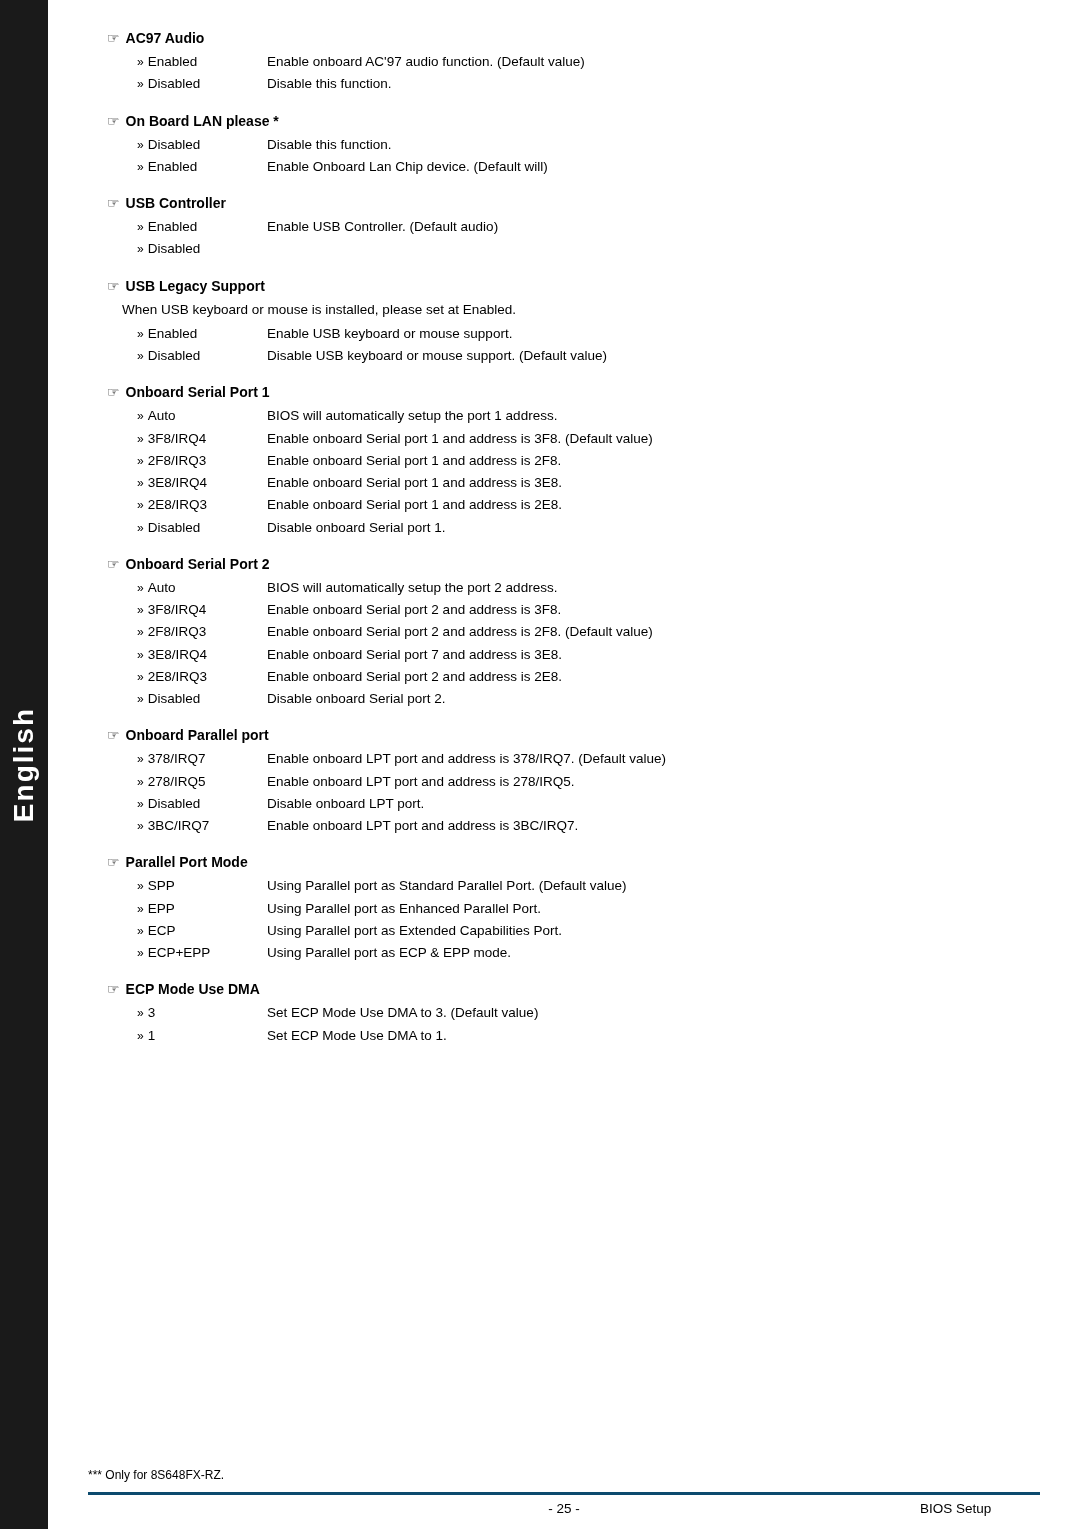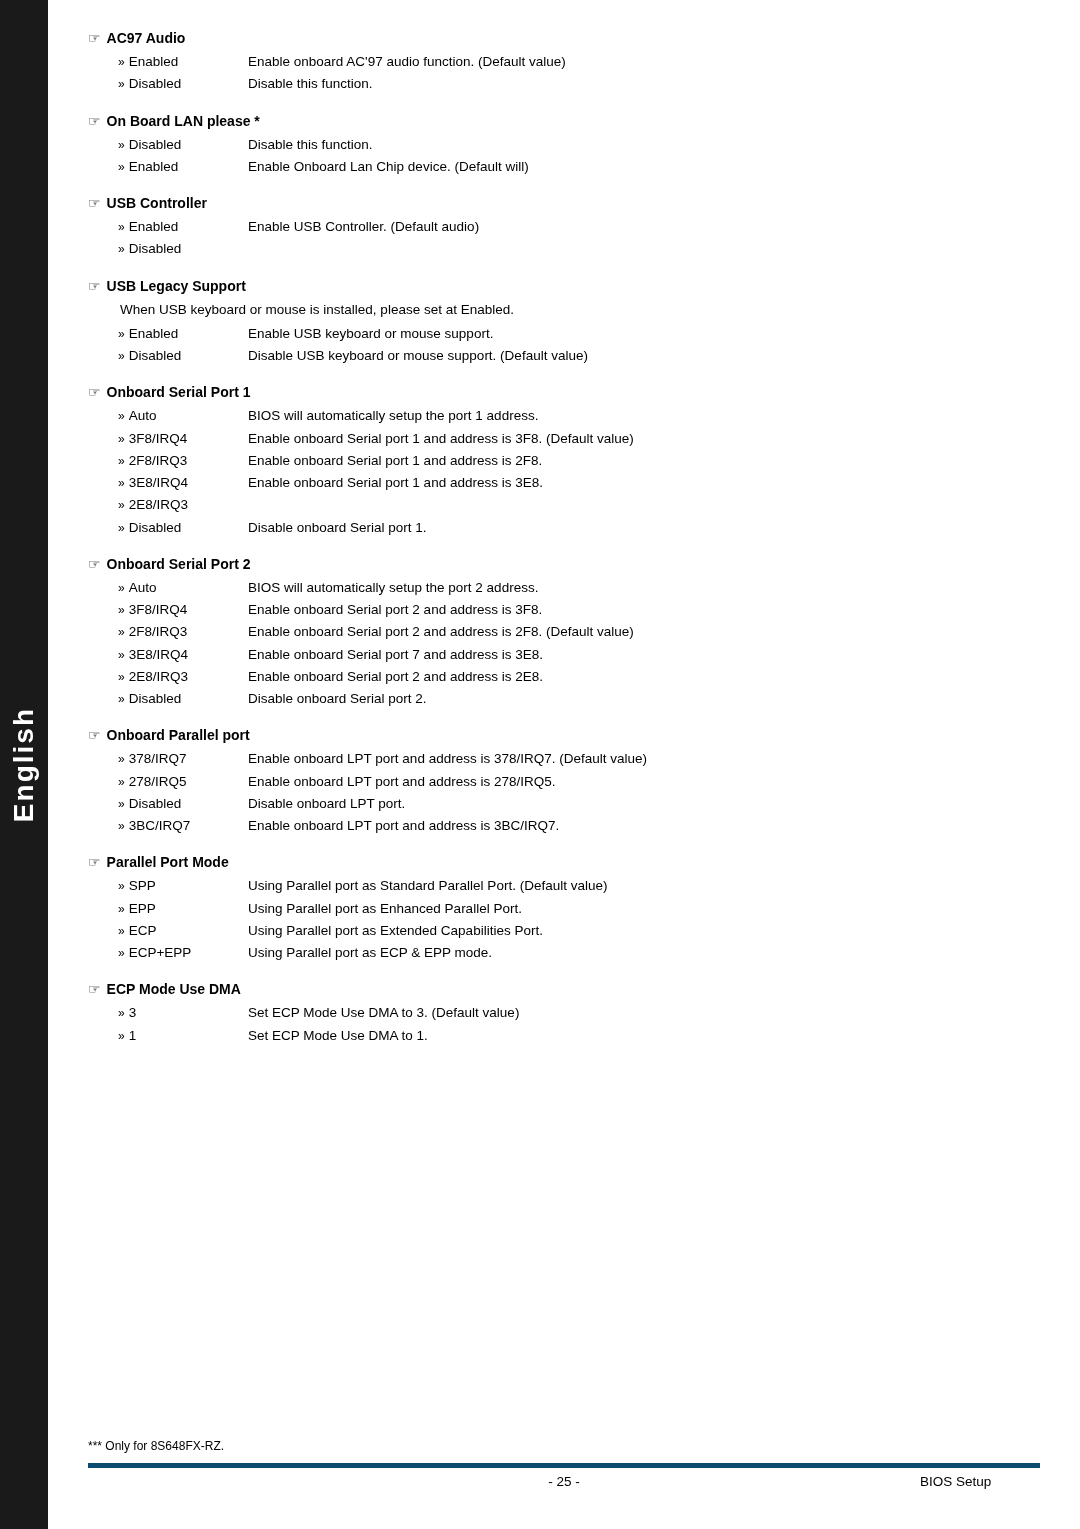--- a/index.html
+++ b/index.html
@@ -28,21 +28,21 @@
     }
     .sidebar-text {
       color: #fff;
       font-size: 28px;
       font-weight: bold;
       transform: rotate(180deg);
       letter-spacing: 2px;
     }
     .main-content {
       flex: 1;
-      padding: 30px 40px 40px 40px;
+      padding: 30px 40px 40px 59px;
       position: relative;
     }
     .section {
       margin-bottom: 18px;
     }
     .section-title {
       font-weight: bold;
       font-size: 14px;
       margin-bottom: 6px;
       display: flex;
@@ -69,40 +69,40 @@
       gap: 4px;
     }
     .arrow {
       font-size: 12px;
       margin-top: 1px;
     }
     .option-value {
       flex: 1;
     }
     .usb-legacy-note {
-      margin-left: 32px;
+      margin-left: 15px;
       margin-bottom: 4px;
       line-height: 1.5;
     }
     .footer {
       position: absolute;
-      bottom: 40px;
+      bottom: 13px;
       left: 0;
       right: 0;
       padding: 0 40px;
     }
     .footnote {
       font-size: 12px;
       margin-bottom: 10px;
     }
     .footer-bar {
       display: flex;
       justify-content: space-between;
       align-items: center;
-      border-top: 5px solid #0c4a6e;
+      border-top: 3px solid #0c4a6e;
       padding-top: 6px;
     }
     .footer-center {
       flex: 1;
       text-align: center;
     }
     .footer-right {
       text-align: left;
       min-width: 120px;
     }
@@ -222,20 +222,21 @@
                 <span class="arrow">»</span>
                 <span>3E8/IRQ4</span>
               </div>
               <div class="option-value">Enable onboard Serial port 1 and address is 3E8.</div>
             </div>
             <div class="option-row">
               <div class="option-key">
                 <span class="arrow">»</span>
                 <span>2E8/IRQ3</span>
               </div>
+              <div class="option-value">Enable onboard Serial port 1 and address is 2E8.</div>
             </div>
             <div class="option-row">
               <div class="option-key">
                 <span class="arrow">»</span>
                 <span>Disabled</span>
               </div>
               <div class="option-value">Disable onboard Serial port 1.</div>
             </div>
           </div>
         </div>

